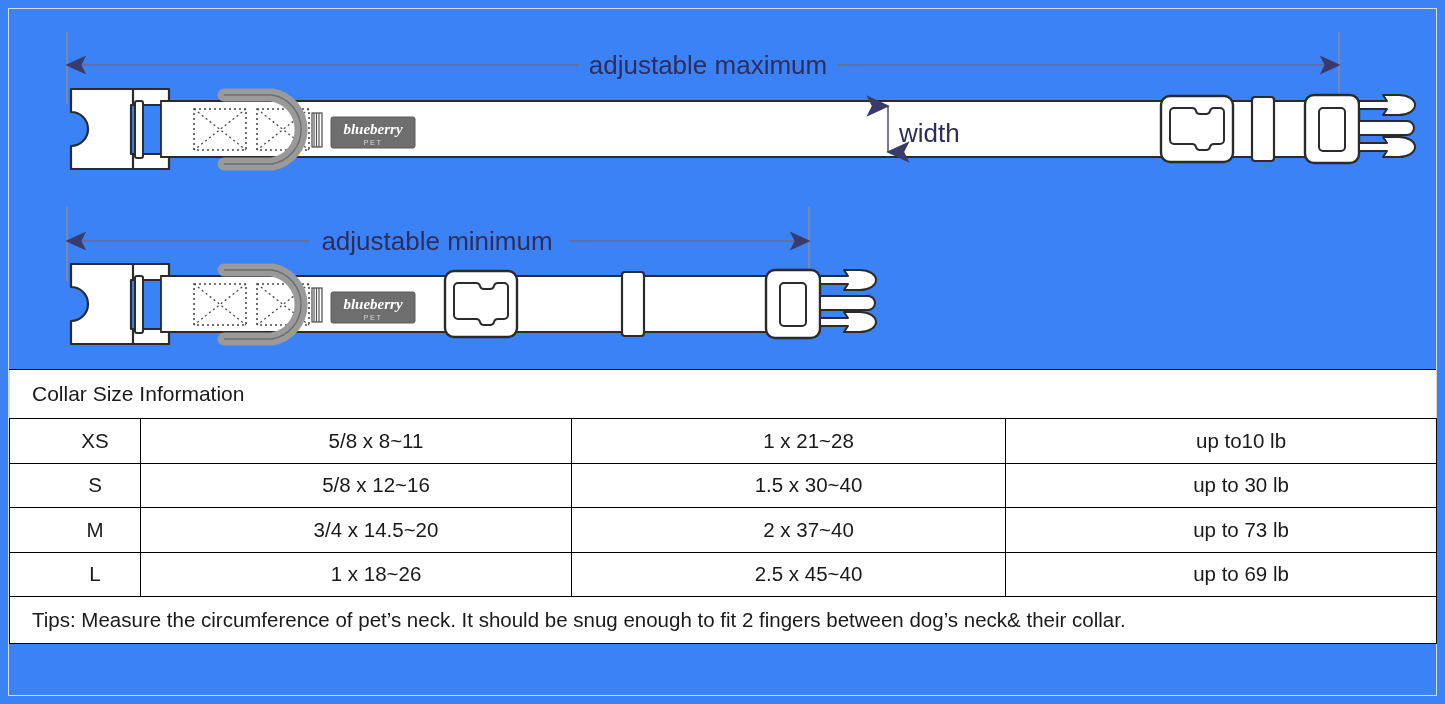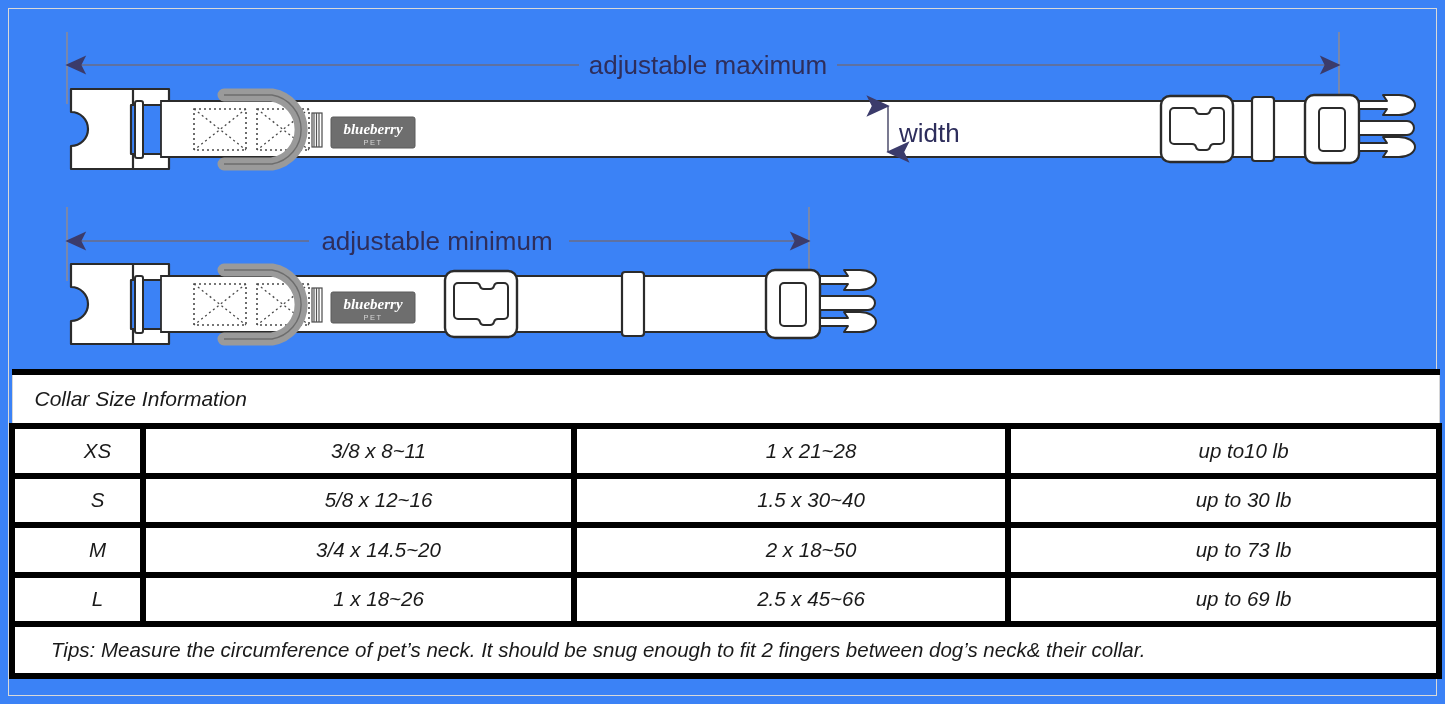--- a/index.html
+++ b/index.html
@@ -34,43 +34,42 @@
 
   
   .size-table{
     position:absolute;
     left:9px; top:369px;
     width:1427px;
     border-collapse:collapse;
     table-layout:fixed;
   }
   .size-table td{
-    border:6px solid #000000;
+    border:1px solid #000000;
     color:#1a1a1a;
     font-size:20.5px;
     padding:0;
     vertical-align:middle;
     text-align:center;
     background:#fff;
-    font-style:italic;
   }
   .title-row td{
     height:48px;
     text-align:left;
     padding-left:22px;
     font-size:21px;
     border-left:1px solid #d6d6d6;
     border-right:1px solid #d6d6d6;
   }
   .head-row td{ height:46px; }
   .body-row td{ height:43.5px;padding-left:40px; }
   .tips-row td{
     height:46px;
     text-align:left;
-    padding-left:36px;
+    padding-left:22px;
     font-size:20.5px;
   }
   .col-size{ width:131px; }
   .col-in{ width:431px; }
   .col-cm{ width:434px; }
   .col-wt{ width:431px; }
 </style>
 </head>
 <body>
 
@@ -236,40 +235,40 @@
         <col class="col-in">
         <col class="col-cm">
         <col class="col-wt">
     </colgroup>
     <tbody>
       <tr class="title-row">
         <td colspan="4">Collar Size Information</td>
       </tr>
       <tr class="body-row">
         <td>XS</td>
-        <td>3/8 x 8~11</td>
+        <td>5/8 x 8~11</td>
         <td>1 x 21~28</td>
         <td>up to10 lb</td>
       </tr>
       <tr class="body-row">
         <td>S</td>
         <td>5/8 x 12~16</td>
         <td>1.5 x 30~40</td>
         <td>up to 30 lb</td>
       </tr>
       <tr class="body-row">
         <td>M</td>
         <td>3/4 x 14.5~20</td>
-        <td>2 x 18~50</td>
+        <td>2 x 37~40</td>
         <td>up to 73 lb</td>
       </tr>
       <tr class="body-row">
         <td>L</td>
         <td>1 x 18~26</td>
-        <td>2.5 x 45~66</td>
+        <td>2.5 x 45~40</td>
         <td>up to 69 lb</td>
       </tr>
       <tr class="tips-row">
         <td colspan="4">Tips: Measure the circumference of pet’s neck. It should be snug enough to fit 2 fingers between dog’s neck&amp; their collar.</td>
       </tr>
     </tbody>
   </table>
 
 </div>
 

